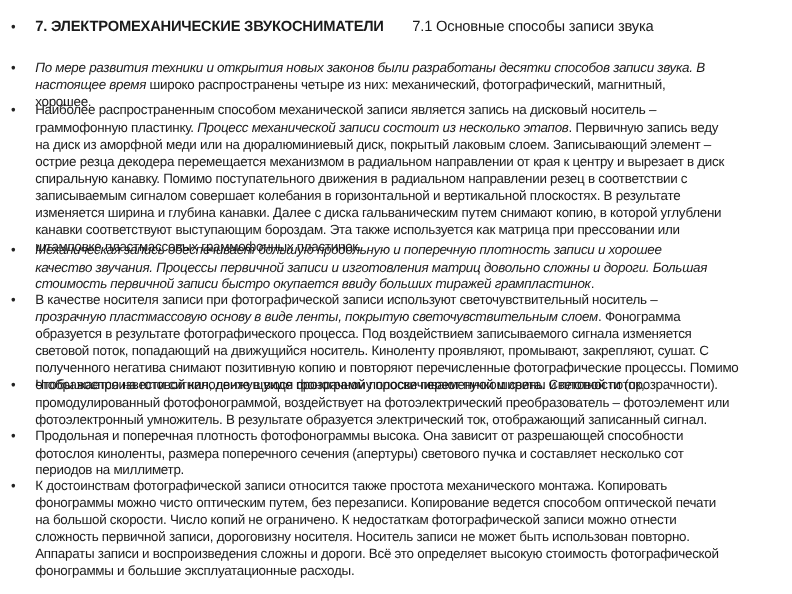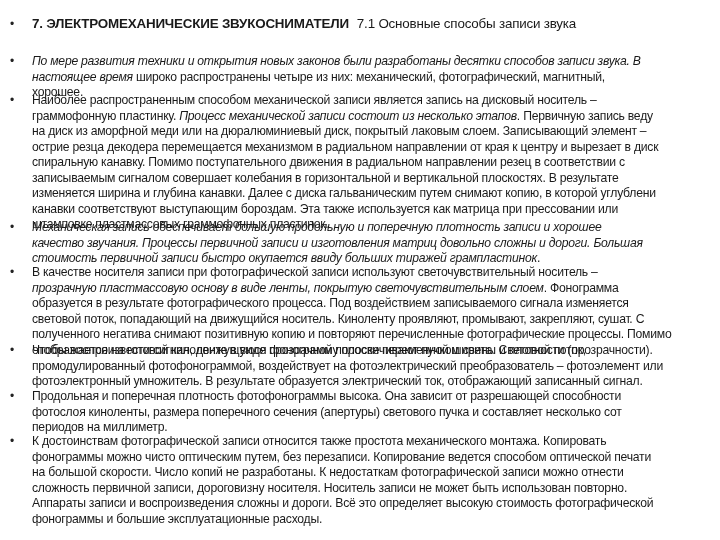--- a/index.html
+++ b/index.html
@@ -12,21 +12,21 @@
     .item { position:absolute; left:0; width:740px; }
     .bullet {
       position:absolute; left:10px; top:0; width:12px; font-size:12px; line-height:15.5px;
       color:#222;
     }
     .text {
       position:absolute; left:32px; width:700px; font-size:12.2px; line-height:15.5px;
       letter-spacing:-0.25px; white-space:normal;
     }
     .title { font-size:13.4px; font-weight:bold; line-height:18px; letter-spacing:-0.2px; }
-    .title .sub { font-weight:normal; margin-left:8px; }
+    .title .sub { font-weight:normal; margin-left:26px; }
     .b { font-weight:normal; }
     .bi { font-weight:normal; font-style:italic; }
     .line { display:block; white-space:nowrap; }
   </style>
 </head>
 <body>
 
 <div class="slide">
   <div class="item" style="top:15px;">
     <span class="bullet" style="line-height:18px;">•</span>
@@ -90,20 +90,20 @@
           <span class="line"><span>Продольная и поперечная плотность фотофонограммы высока. Она зависит от разрешающей способности</span></span>
           <span class="line"><span>фотослоя киноленты, размера поперечного сечения (апертуры) светового пучка и составляет несколько сот</span></span>
           <span class="line"><span>периодов на миллиметр.</span></span>
         </div>
       </div>
       <div class="item" style="top: 434px;">
         <span class="bullet">•</span>
         <div class="text">
           <span class="line"><span>К достоинствам фотографической записи относится также простота механического монтажа. Копировать</span></span>
           <span class="line"><span>фонограммы можно чисто оптическим путем, без перезаписи. Копирование ведется способом оптической печати</span></span>
-          <span class="line"><span>на большой скорости. Число копий не разработаны. К недостаткам фотографической записи можно отнести</span></span>
+          <span class="line"><span>на большой скорости. Число копий не ограничено. К недостаткам фотографической записи можно отнести</span></span>
           <span class="line"><span>сложность первичной записи, дороговизну носителя. Носитель записи не может быть использован повторно.</span></span>
           <span class="line"><span>Аппараты записи и воспроизведения сложны и дороги. Всё это определяет высокую стоимость фотографической</span></span>
           <span class="line"><span>фонограммы и большие эксплуатационные расходы.</span></span>
         </div>
       </div>
     </div>
 </div>
 
 </body></html>

